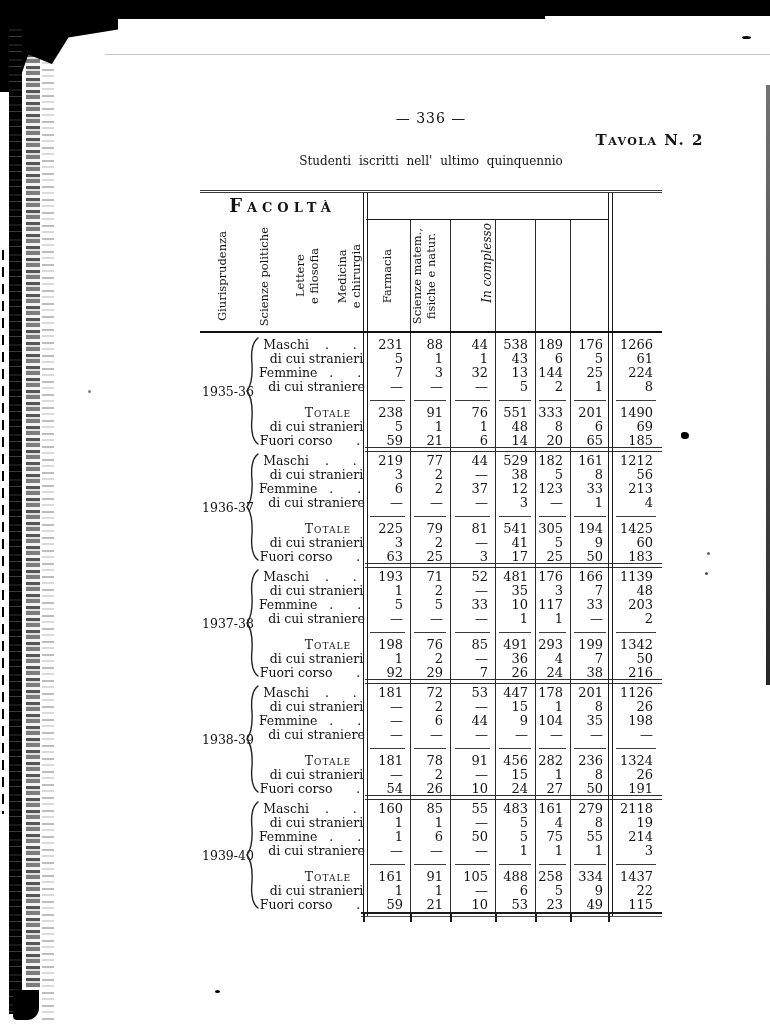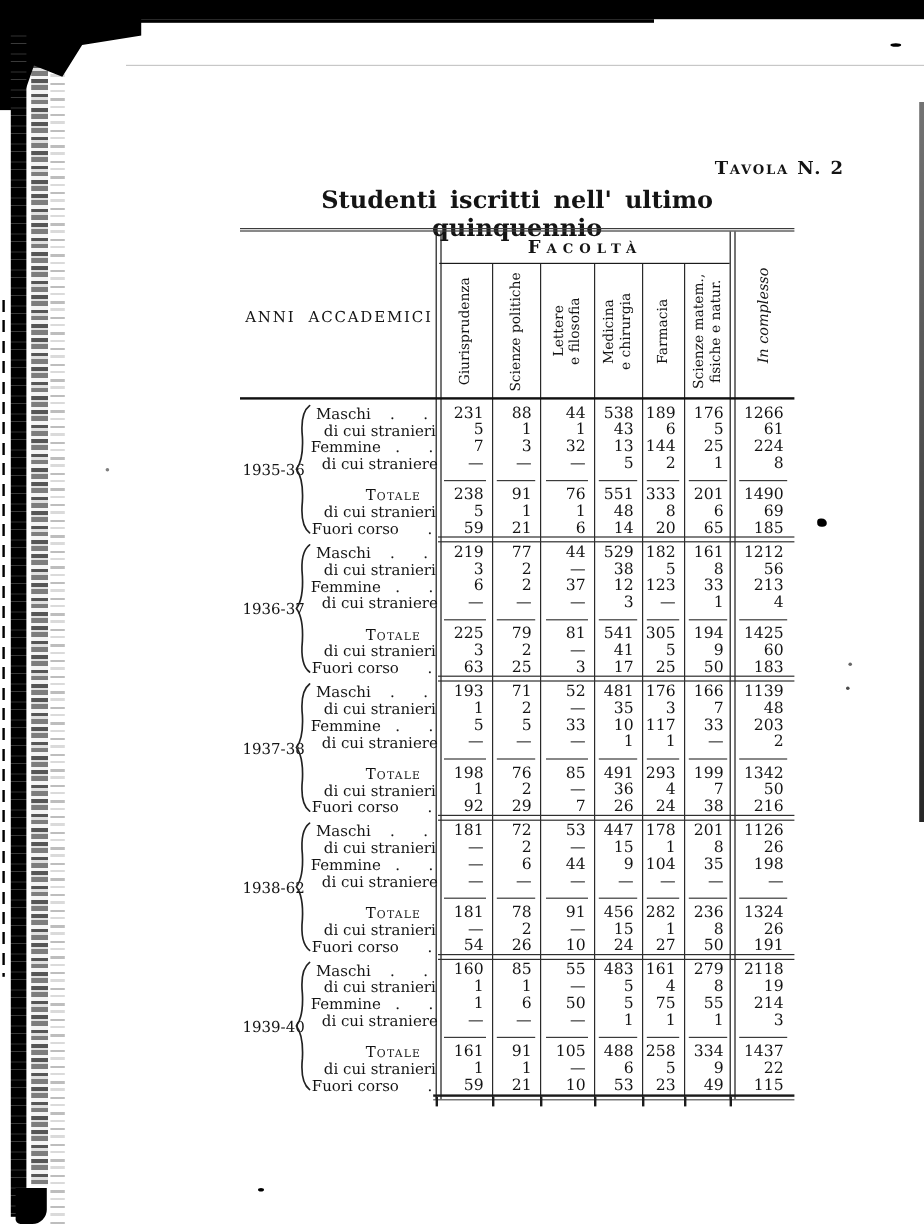--- a/index.html
+++ b/index.html
@@ -26,21 +26,21 @@
   .right-strip{right:0;top:85px;width:4px;height:600px;
     background:linear-gradient(180deg,rgba(0,0,0,.55),rgba(0,0,0,.85));}
   .speck{position:absolute;background:#000;border-radius:50%;}
 
   
   .pageno{position:absolute;left:200px;top:110px;width:462px;text-align:center;
     font-size:14px;letter-spacing:1px;}
   .tavola{position:absolute;right:66px;top:131px;font-size:15px;font-variant:small-caps;
     letter-spacing:1.5px;font-weight:600;}
   .doc-title{position:absolute;left:200px;top:154px;width:462px;text-align:center;
-    font-weight:bold;font-size:20px;word-spacing:4px;}
+    font-weight:normal;font-size:12px;word-spacing:4px;}
 
   
   .stat-table{position:absolute;left:200px;top:190px;width:462px;height:723px;
     border-top:3px double #3c3c3c;}
   
   .vd{position:absolute;top:0;bottom:0;width:3px;border-left:1px solid #1b1b1b;border-right:1px solid #1b1b1b;}
   .vd.p1{left:163px;} .vd.p2{left:408px;}
   .vs{position:absolute;top:27px;bottom:0;width:1px;background:#2a2a2a;}
   .vs.s1{left:210px}.vs.s2{left:250px}.vs.s3{left:295px}.vs.s4{left:335px}.vs.s5{left:370px}
   .fac-underline{position:absolute;left:166px;top:26px;width:242px;height:1px;background:#1b1b1b;}
@@ -48,21 +48,21 @@
   .bottom-rule{position:absolute;left:161px;right:0;top:719px;height:2px;
     border-top:2px solid #1b1b1b;border-bottom:1px solid #555;}
   .tick{position:absolute;top:721px;width:2px;height:8px;background:#1b1b1b;}
 
   
   .thead{position:relative;height:140px;display:grid;grid-template-columns:165px 245px 52px;}
   .h-anni{display:flex;align-items:center;justify-content:center;font-size:12.5px;
     letter-spacing:1.5px;white-space:pre;}
   .h-fac{display:flex;flex-direction:column;}
   .fac-title{height:27px;line-height:26px;text-align:center;font-variant:small-caps;
-    font-size:15px;letter-spacing:5px;font-weight:600;}
+    font-size:18px;letter-spacing:5px;font-weight:600;}
   .fac-cols{flex:1;display:grid;grid-template-columns:45px 40px 45px 40px 35px 40px;}
   .vcell{display:flex;align-items:center;justify-content:center;overflow:hidden;}
   .vtext{writing-mode:vertical-rl;transform:rotate(180deg);font-size:11.5px;
     white-space:pre-line;line-height:1.2;text-align:center;}
   .h-ic{display:flex;align-items:center;justify-content:center;}
   .h-ic .vtext{font-style:italic;font-size:12px;}
 
   
   .tbody{position:relative;}
   .group{position:relative;height:116px;padding-top:5px;box-sizing:border-box;}
@@ -97,20 +97,21 @@
   <div class="art thinline"></div>
   <div class="art hook"></div>
   <div class="art right-strip"></div>
   <div class="speck" style="left:681px;top:432px;width:8px;height:7px;border-radius:40% 60% 50% 50%;"></div>
   <div class="speck" style="left:707px;top:552px;width:3px;height:3px;opacity:.6;"></div>
   <div class="speck" style="left:705px;top:572px;width:3px;height:3px;opacity:.7;"></div>
   <div class="speck" style="left:88px;top:390px;width:3px;height:3px;opacity:.5;"></div>
   <div class="speck" style="left:215px;top:990px;width:5px;height:3px;border-radius:50%;"></div>
   <div class="speck" style="left:742px;top:36px;width:9px;height:3px;border-radius:50%;"></div>
 
+  <div class="pageno">— 336 —</div>
   <div class="tavola">Tavola N. 2</div>
   <div class="doc-title">Studenti iscritti nell' ultimo quinquennio</div>
 
   <div class="stat-table">
 
     <div class="vd p1"></div>
     <div class="vd p2"></div>
     <div class="vs s1"></div>
     <div class="vs s2"></div>
     <div class="vs s3"></div>
@@ -121,21 +122,20 @@
     <div class="bottom-rule"></div>
     <div class="tick" style="left:163px;"></div>
     <div class="tick" style="left:210px;"></div>
     <div class="tick" style="left:250px;"></div>
     <div class="tick" style="left:295px;"></div>
     <div class="tick" style="left:335px;"></div>
     <div class="tick" style="left:370px;"></div>
     <div class="tick" style="left:408px;"></div>
 
     <div class="thead">
-      <div class="h-anni">ANNI  ACCADEMICI</div>
       <div class="h-fac">
         <div class="fac-title">Facoltà</div>
         <div class="fac-cols">
           <div class="vcell">
               <span class="vtext">Giurisprudenza</span>
             </div>
           <div class="vcell">
               <span class="vtext">Scienze politiche</span>
             </div>
           <div class="vcell">
@@ -461,21 +461,21 @@
             <div class="vc c0">92</div>
             <div class="vc c1">29</div>
             <div class="vc c2">7</div>
             <div class="vc c3">26</div>
             <div class="vc c4">24</div>
             <div class="vc c5">38</div>
             <div class="vc c6">216</div>
           </div>
         </div>
         <div class="group with-sep">
-          <div class="year">1938-62</div>
+          <div class="year">1938-39</div>
           <div class="brace">
             <svg width="16" height="110" viewBox="0 0 16 110">
               <path d="M14 2 Q6 8 8 28 Q9 47 3 55 Q9 63 8 82 Q6 102 14 108" fill="none" stroke="#222" stroke-width="1.4" stroke-linecap="round"></path>
             </svg>
           </div>
           <div class="trow">
             <div class="lc main">Maschi    .      .</div>
             <div class="vc c0">181</div>
             <div class="vc c1">72</div>
             <div class="vc c2">53</div>

